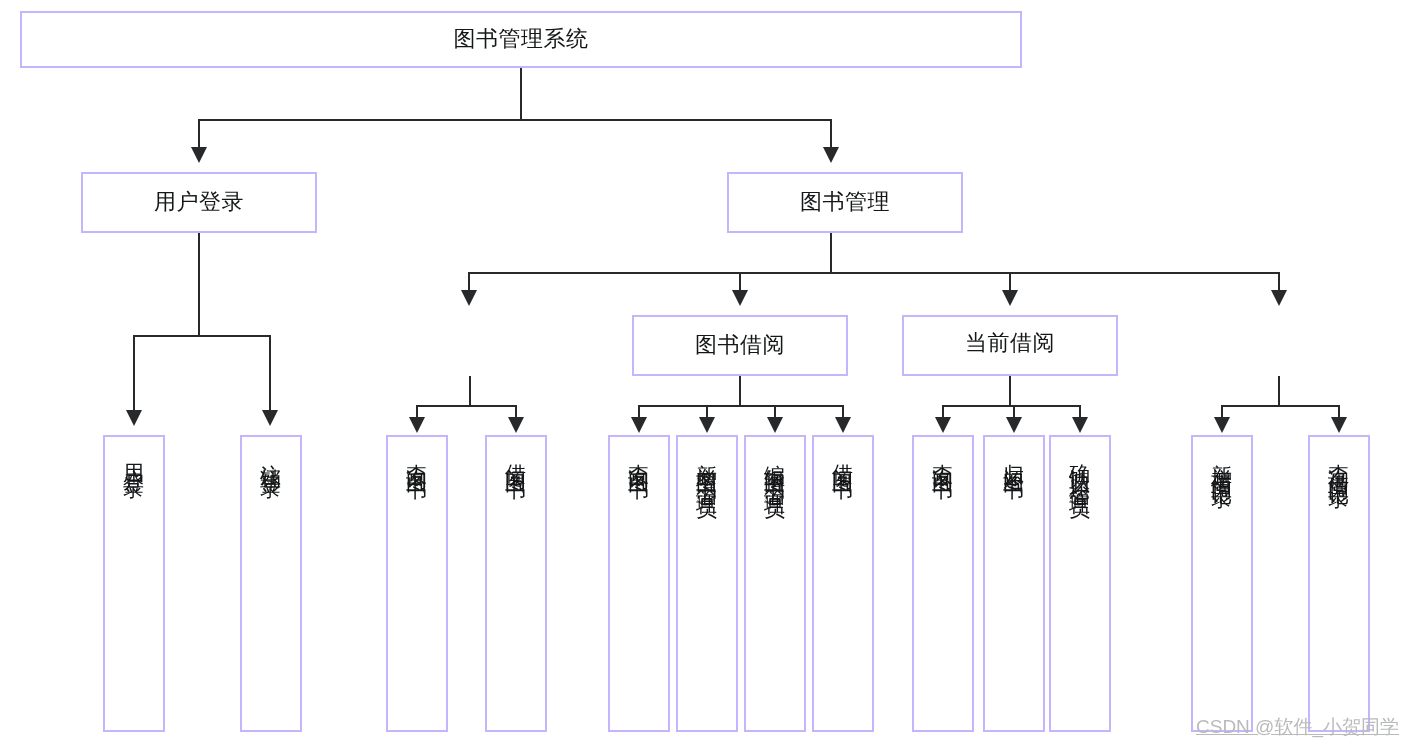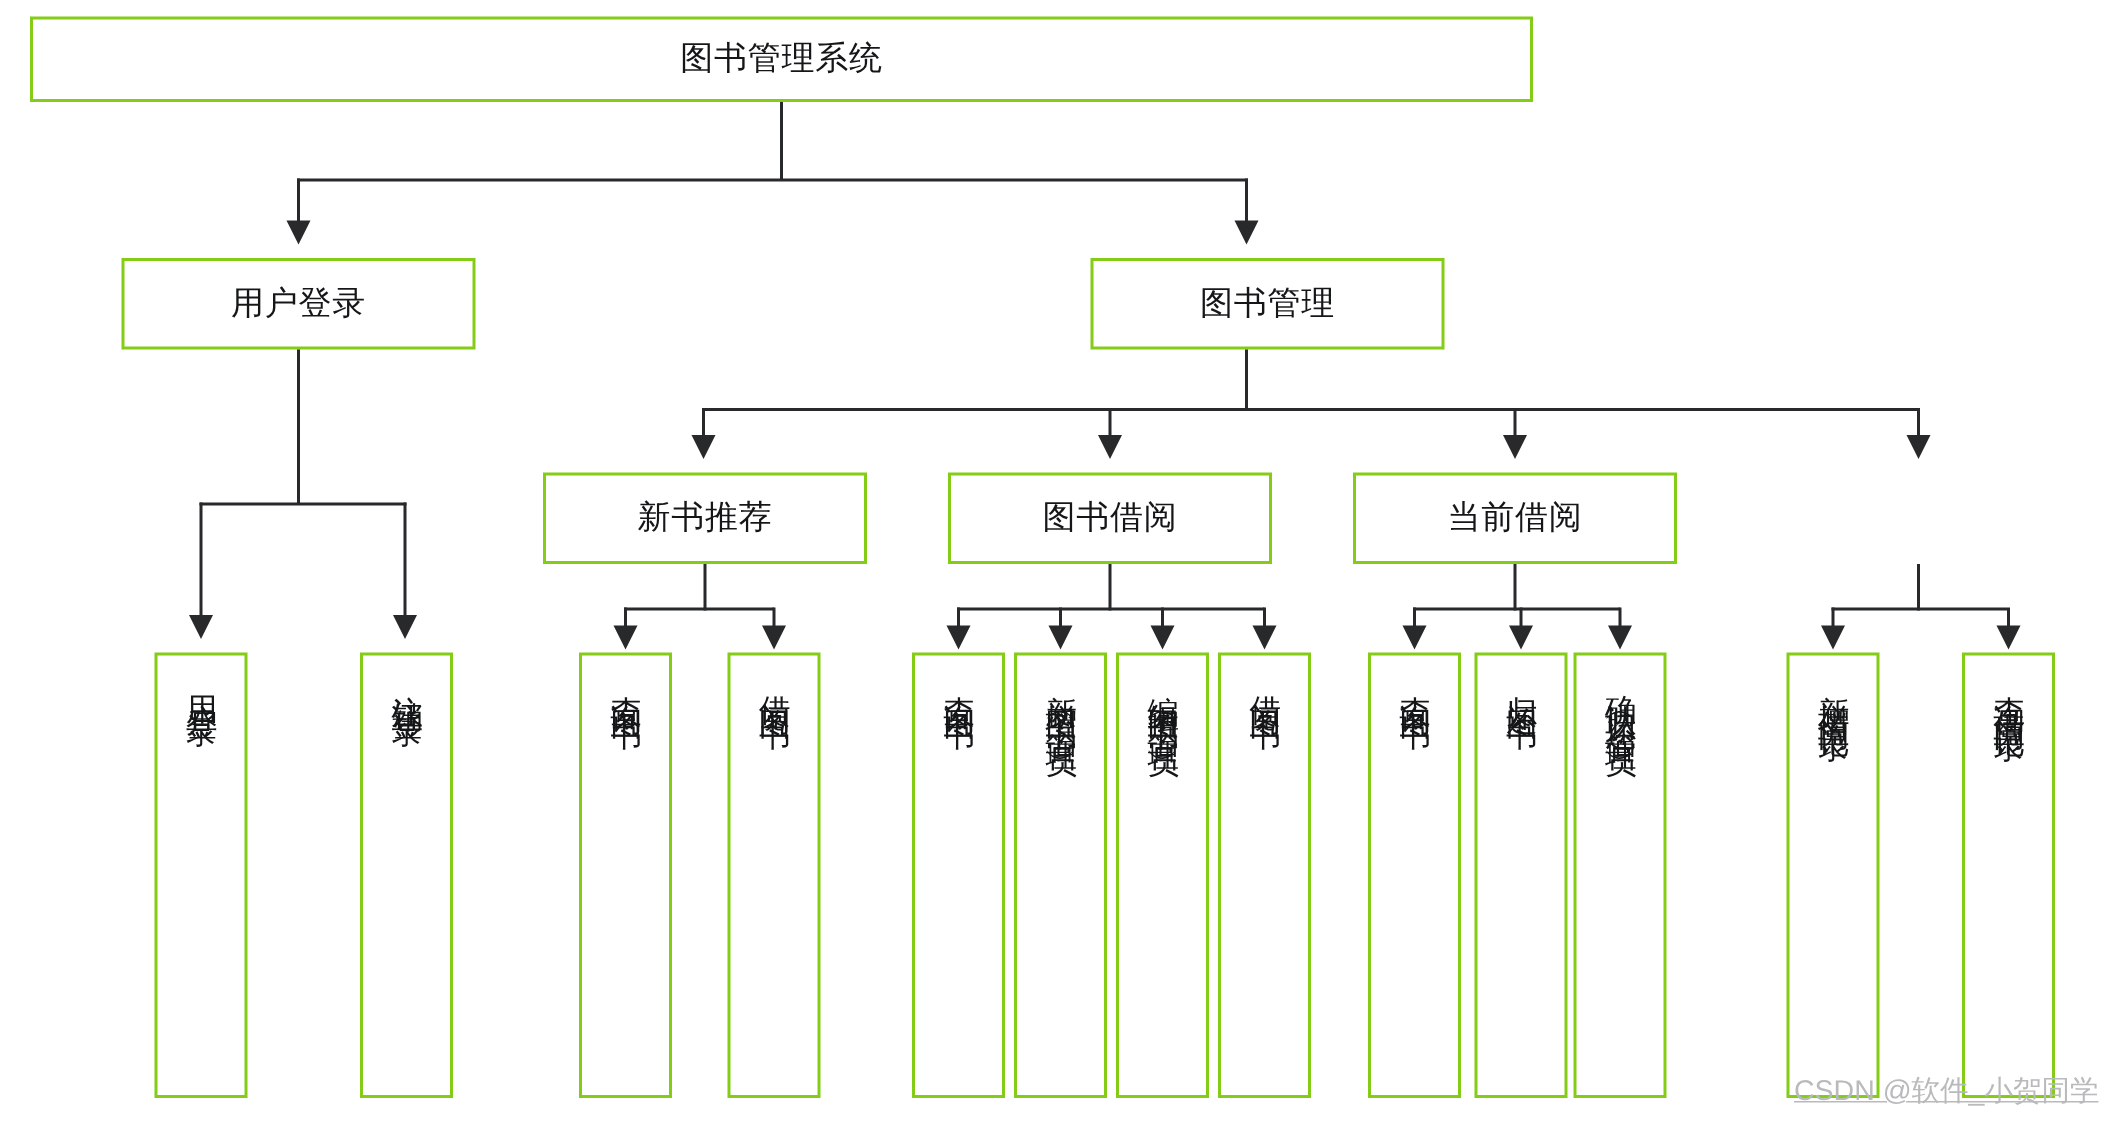--- a/index.html
+++ b/index.html
@@ -15,21 +15,21 @@
     width: 1405px;
     height: 747px;
     background: #ffffff;
     overflow: hidden;
   }
   
   .node {
     position: absolute;
     box-sizing: border-box;
     background: #ffffff;
-    border: 2px solid #84cc16;
+    border: 2px solid #c4b5fd;
     display: flex;
     align-items: center;
     justify-content: center;
     color: #141617;
   }
   .node-label {
     font-size: 22px;
     line-height: 1.1;
     letter-spacing: 0.5px;
     white-space: nowrap;
@@ -105,27 +105,24 @@
   <div class="hline" style="left:468px; top:272px; width:812px; height:2px;"></div>
   <div class="vline" style="left:468px; top:272px; width:2px; height:20px;"></div>
   <div class="arrow" style="left:461px; top:290px;"></div>
   <div class="vline" style="left:739px; top:272px; width:2px; height:20px;"></div>
   <div class="arrow" style="left:732px; top:290px;"></div>
   <div class="vline" style="left:1009px; top:272px; width:2px; height:20px;"></div>
   <div class="arrow" style="left:1002px; top:290px;"></div>
   <div class="vline" style="left:1278px; top:272px; width:2px; height:20px;"></div>
   <div class="arrow" style="left:1271px; top:290px;"></div>
 
-  <div class="node" style="left:362px; top:315px; width:216px; height:61px;">
-    <span class="node-label">新书推荐</span>
-  </div>
   <div class="node" style="left:632px; top:315px; width:216px; height:61px;text-align:right;">
     <span class="node-label">图书借阅</span>
   </div>
-  <div class="node" style="left:902px; top:315px; width:216px; height:61px;">
+  <div class="node" style="left:902px; top:315px; width:216px; height:61px;font-family:Liberation Mono, monospace;">
     <span class="node-label">当前借阅</span>
   </div>
 
   <div class="vline" style="left:469px; top:376px; width:2px; height:31px;"></div>
   <div class="hline" style="left:416px; top:405px; width:100px; height:2px;"></div>
   <div class="vline" style="left:416px; top:405px; width:2px; height:14px;"></div>
   <div class="arrow" style="left:409px; top:417px;"></div>
   <div class="vline" style="left:515px; top:405px; width:2px; height:14px;"></div>
   <div class="arrow" style="left:508px; top:417px;"></div>
 

